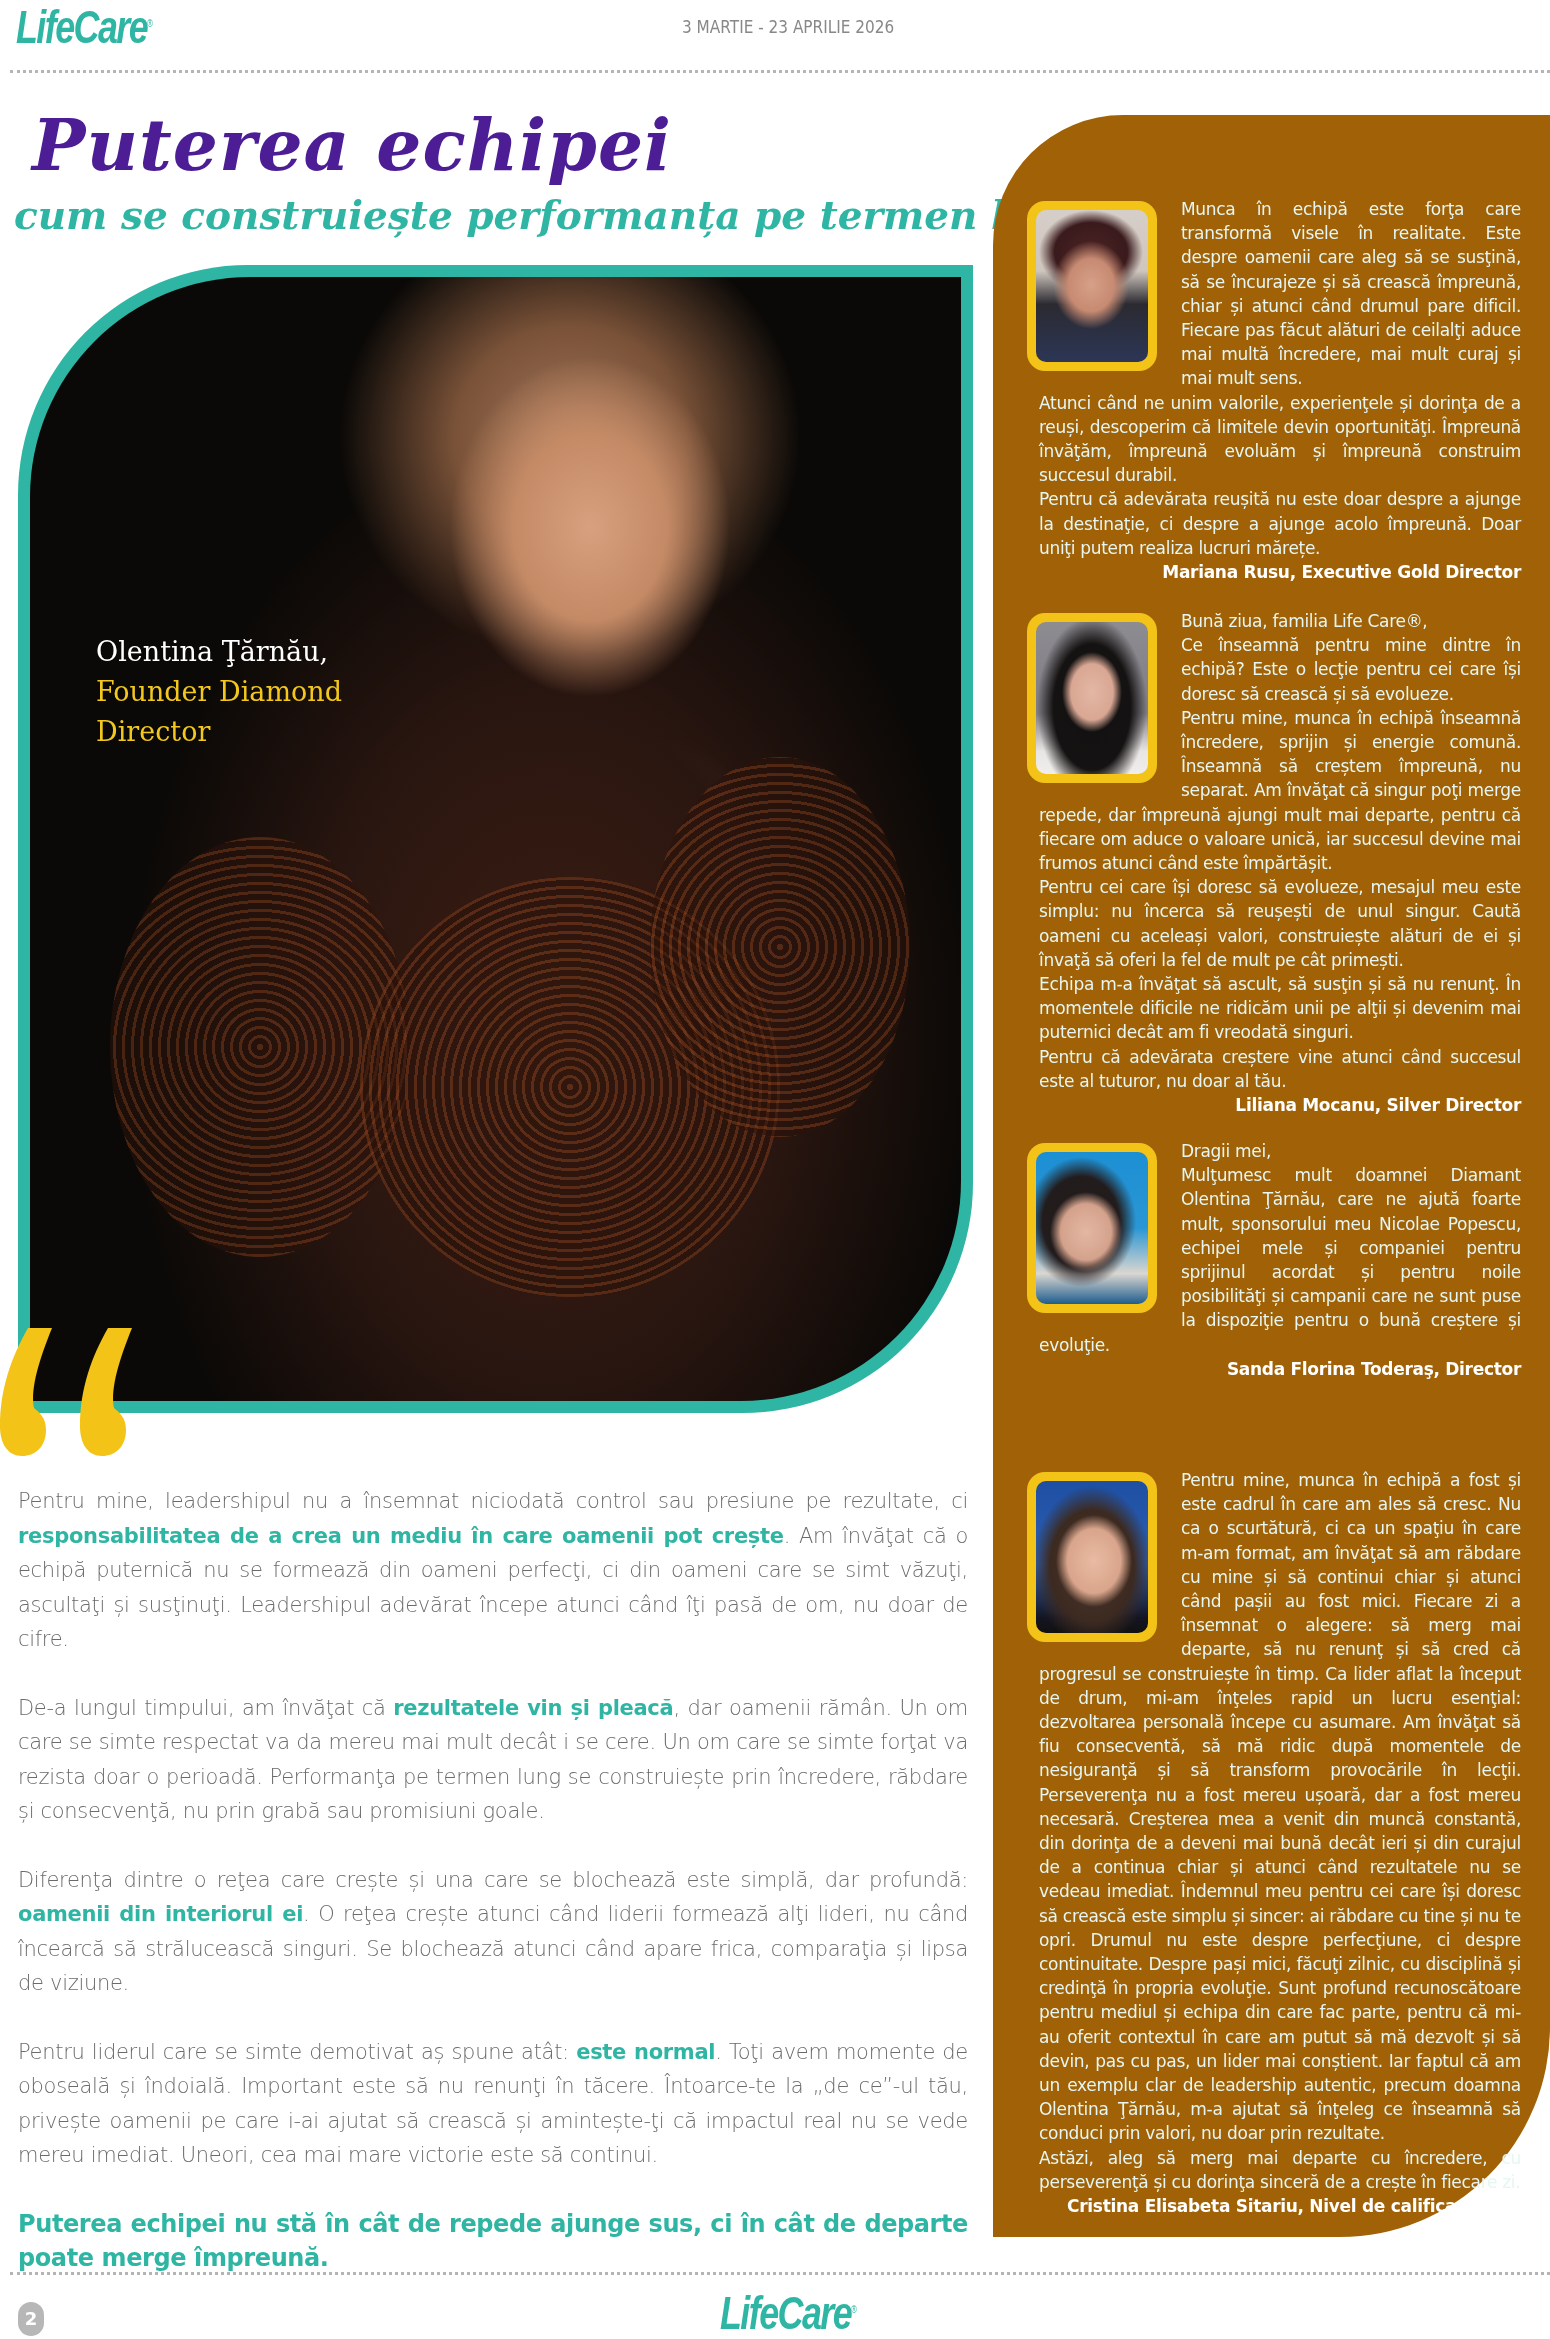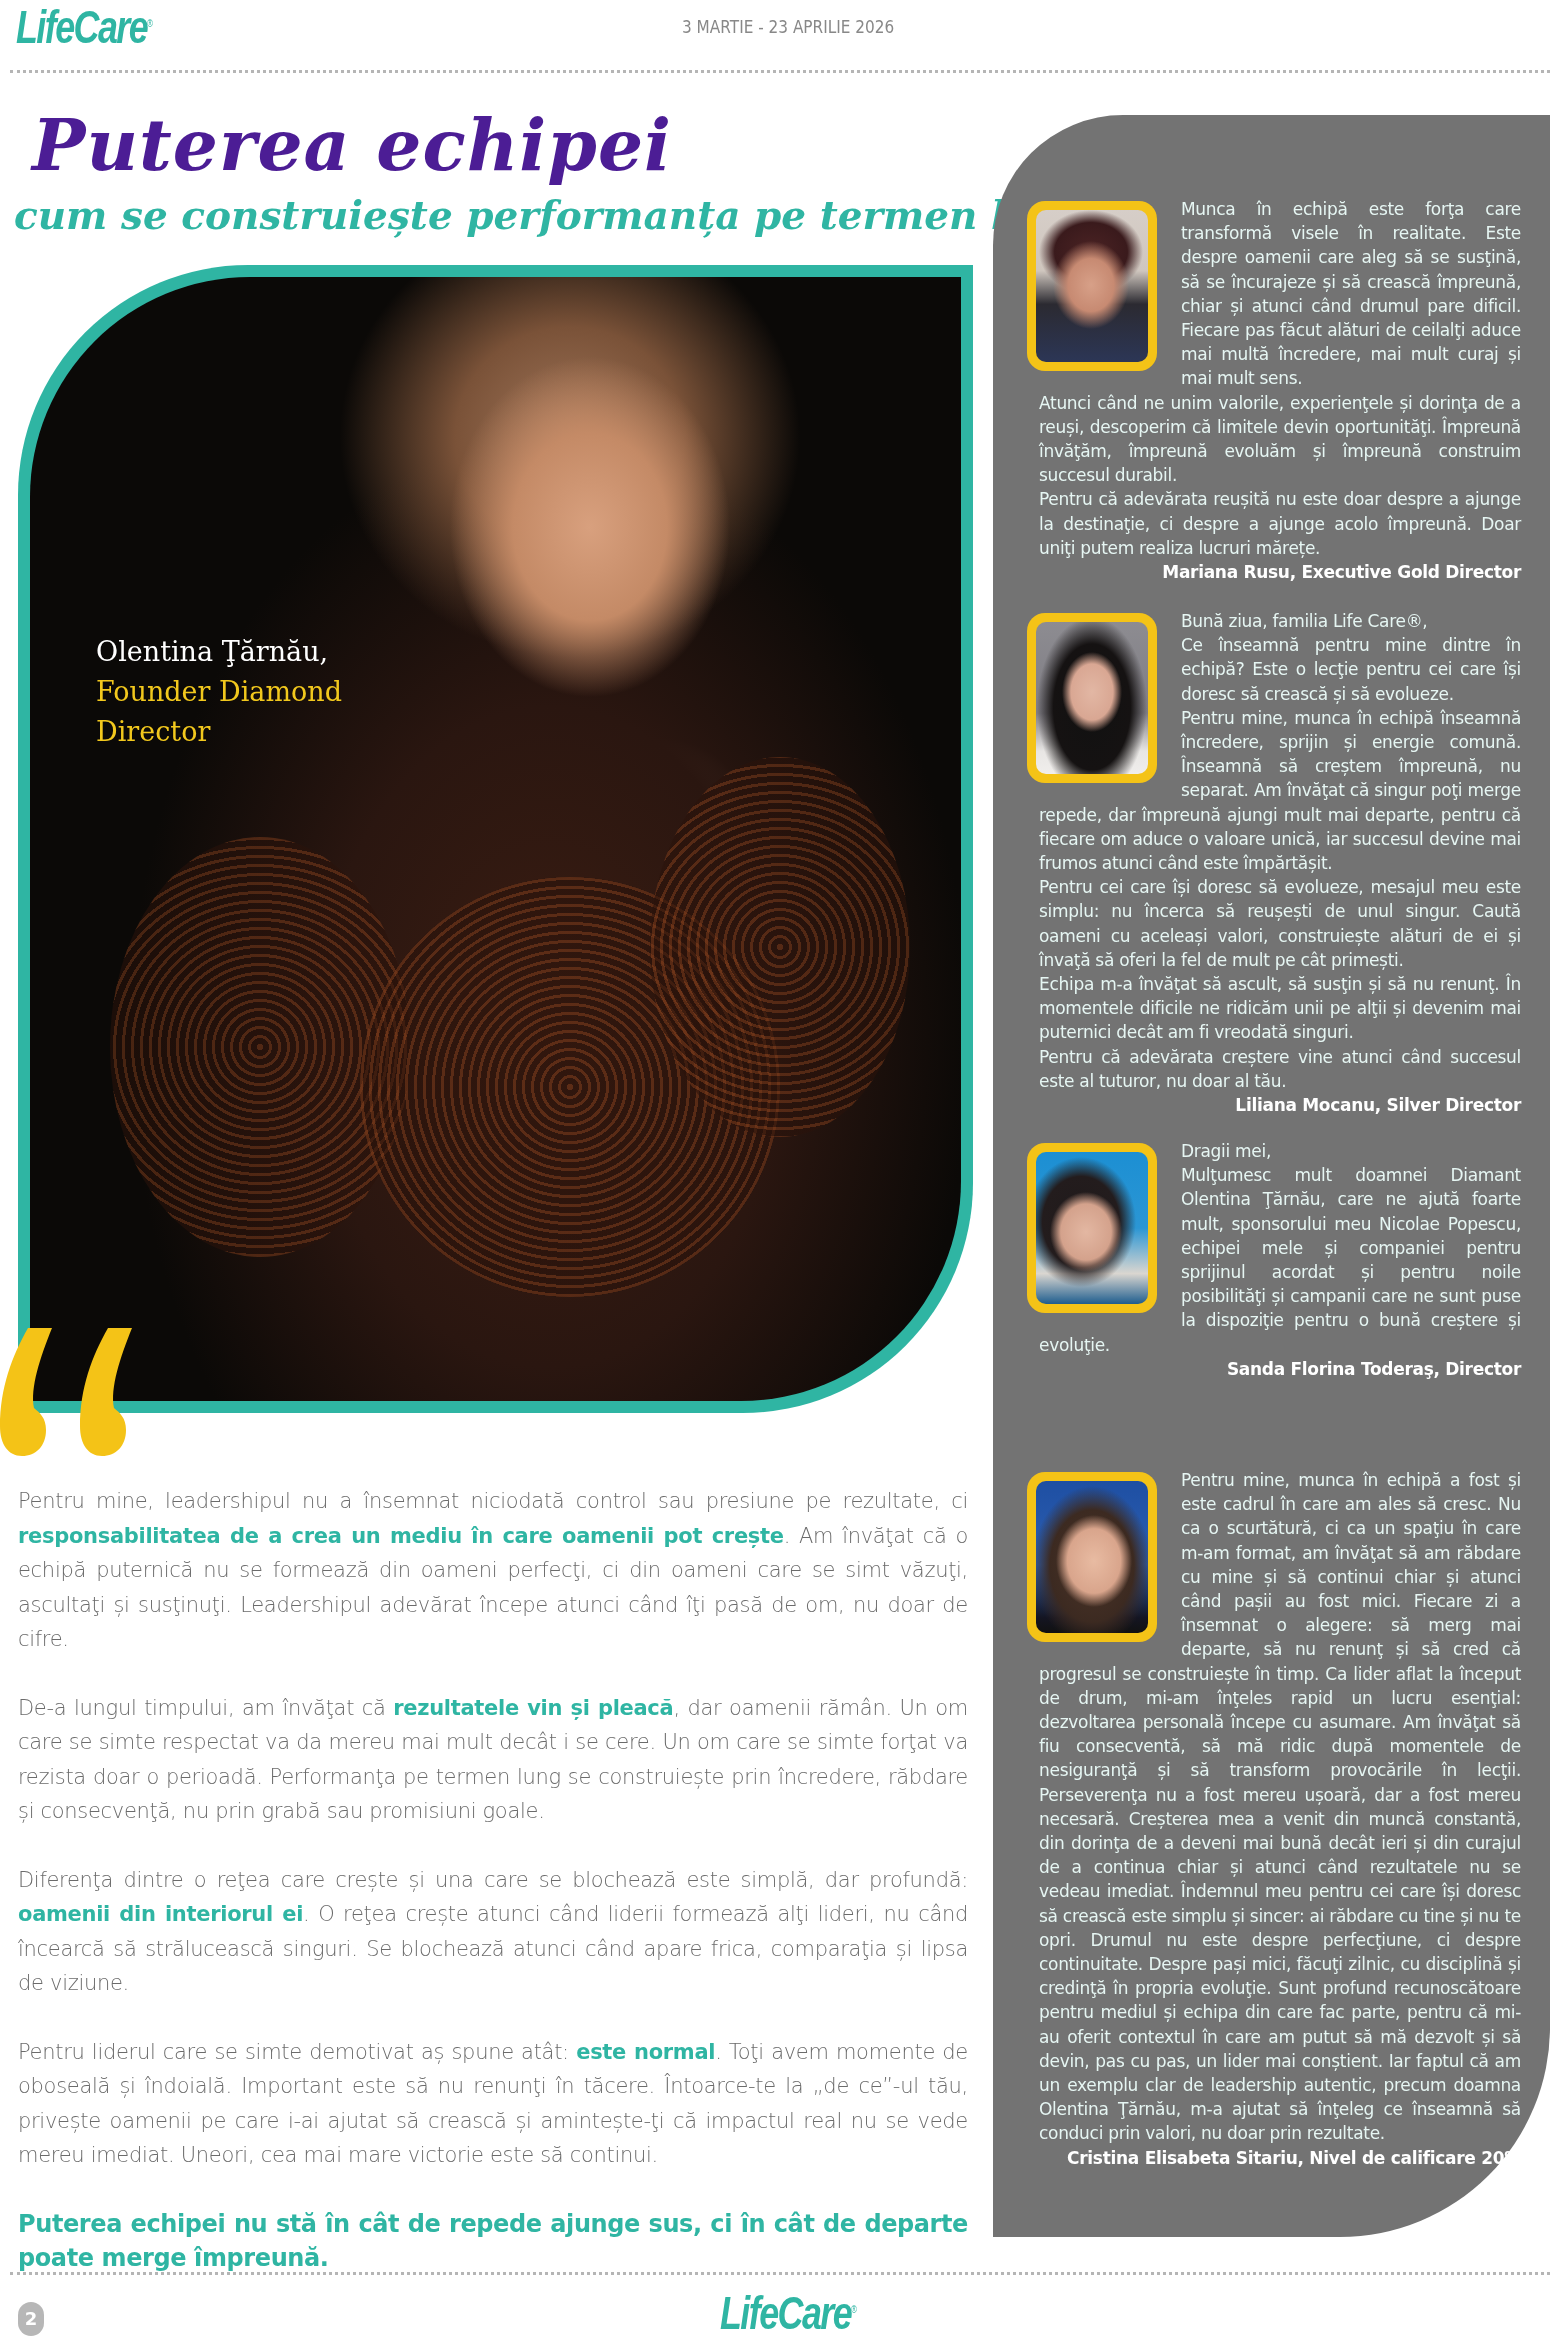--- a/index.html
+++ b/index.html
@@ -36,21 +36,21 @@
 
   .quote-mark { position: absolute; left: 0px; top: 1318px; width: 150px; height: 140px; }
 
   
   .body-col { position: absolute; left: 18px; top: 1484px; width: 950px; }
   .para { font-family: "DejaVu Sans", sans-serif; font-size: 21px; line-height: 34.5px; color: #6b6b6b; text-align: justify; margin-bottom: 34px; font-weight: 300; letter-spacing: -0.3px; }
   .para .hl { color: #2fb5a3; font-weight: bold; margin-top: 48px; }
   .closing { font-family: "DejaVu Sans", sans-serif; font-size: 24px; line-height: 34px; color: #2fb5a3; font-weight: bold; text-align: justify; letter-spacing: -0.4px; }
 
   
-  .panel { position: absolute; left: 993px; top: 115px; width: 557px; height: 2122px; background: #737373; border-radius: 130px 0 210px 0; }
+  .panel { position: absolute; left: 993px; top: 115px; width: 557px; height: 2122px; background: #a16207; border-radius: 130px 0 210px 0; }
   .testimonial { position: absolute; left: 46px; width: 482px; color: #e6f6f3; font-size: 17px; line-height: 24.2px; letter-spacing: -0.3px; text-align: justify; }
   .testimonial .avatar-wrap { float: left; width: 130px; height: 170px; margin: 4px 24px 6px -12px; background: #f4c317; border-radius: 18px; padding: 9px; }
   .testimonial .avatar { width: 100%; height: 100%; border-radius: 10px; overflow: hidden; position: relative; }
   .testimonial p { margin: 0; }
   .testimonial .sig { font-weight: bold; color: #ffffff; text-align: right; }
 
   .av1 { background: radial-gradient(ellipse 38px 44px at 55px 75px, #d7a088 0%, #c78a72 60%, rgba(0,0,0,0) 100%), radial-gradient(ellipse 52px 42px at 55px 42px, #4b2324 0%, #3a1a1c 70%, rgba(0,0,0,0) 100%), linear-gradient(180deg, #d6cec8 0%, #cfc6be 40%, #2b2a31 62%, #2c3656 100%); }
   .av2 { background: radial-gradient(ellipse 30px 40px at 56px 70px, #e2b7a4 0%, #d9a793 70%, rgba(0,0,0,0) 100%), radial-gradient(ellipse 55px 90px at 56px 85px, #111 0%, #151212 70%, rgba(0,0,0,0) 100%), linear-gradient(180deg, #8d8c91 0%, #7f7d84 60%, #e8e6e4 85%, #f0eeec 100%); }
   .av3 { background: radial-gradient(ellipse 36px 40px at 50px 80px, #e3b7a2 0%, #d4a28c 70%, rgba(0,0,0,0) 100%), radial-gradient(ellipse 55px 65px at 45px 70px, #1f1a1b 0%, #231c1d 70%, rgba(0,0,0,0) 100%), linear-gradient(180deg, #1c8fd3 0%, #2b96d4 50%, #dad6d0 80%, #1e5d8e 100%); }
   .av4 { background: radial-gradient(ellipse 38px 46px at 58px 80px, #e8bba2 0%, #d9a58c 70%, rgba(0,0,0,0) 100%), radial-gradient(ellipse 60px 80px at 56px 85px, #4b3428 0%, #3c2a21 70%, rgba(0,0,0,0) 100%), linear-gradient(180deg, #1e4fa3 0%, #2d5fb1 55%, #141522 90%, #111 100%); }
@@ -125,19 +125,20 @@
     <p>Dragii mei,</p>
     <p>Mulţumesc mult doamnei Diamant Olentina Ţărnău, care ne ajută foarte mult, sponsorului meu Nicolae Popescu, echipei mele și companiei pentru sprijinul acordat și pentru noile posibilităţi și campanii care ne sunt puse la dispoziţie pentru o bună creștere și evoluţie.</p>
     <p class="sig">Sanda Florina Toderaş, Director</p>
   </div>
 
   <div class="testimonial" style="top:1353px;">
     <div class="avatar-wrap">
         <div class="avatar av4"></div>
       </div>
     <p>Pentru mine, munca în echipă a fost și este cadrul în care am ales să cresc. Nu ca o scurtătură, ci ca un spaţiu în care m-am format, am învăţat să am răbdare cu mine și să continui chiar și atunci când pașii au fost mici. Fiecare zi a însemnat o alegere: să merg mai departe, să nu renunţ și să cred că progresul se construiește în timp. Ca lider aflat la început de drum, mi-am înţeles rapid un lucru esenţial: dezvoltarea personală începe cu asumare. Am învăţat să fiu consecventă, să mă ridic după momentele de nesiguranţă și să transform provocările în lecţii. Perseverenţa nu a fost mereu ușoară, dar a fost mereu necesară. Creșterea mea a venit din muncă constantă, din dorinţa de a deveni mai bună decât ieri și din curajul de a continua chiar și atunci când rezultatele nu se vedeau imediat. Îndemnul meu pentru cei care își doresc să crească este simplu și sincer: ai răbdare cu tine și nu te opri. Drumul nu este despre perfecţiune, ci despre continuitate. Despre pași mici, făcuţi zilnic, cu disciplină și credinţă în propria evoluţie. Sunt profund recunoscătoare pentru mediul și echipa din care fac parte, pentru că mi-au oferit contextul în care am putut să mă dezvolt și să devin, pas cu pas, un lider mai conștient. Iar faptul că am un exemplu clar de leadership autentic, precum doamna Olentina Ţărnău, m-a ajutat să înţeleg ce înseamnă să conduci prin valori, nu doar prin rezultate.</p>
+    <p>Astăzi, aleg să merg mai departe cu încredere, cu perseverenţă și cu dorinţa sinceră de a crește în fiecare zi.</p>
     <p class="sig">Cristina Elisabeta Sitariu, Nivel de calificare 20%</p>
   </div>
 </div>
 
 <div class="dotted dotted-bottom"></div>
 <div class="page-num">2</div>
 <div class="logo logo-bottom"><span>LifeCare</span><sup>®</sup></div>
 
 </body></html>

